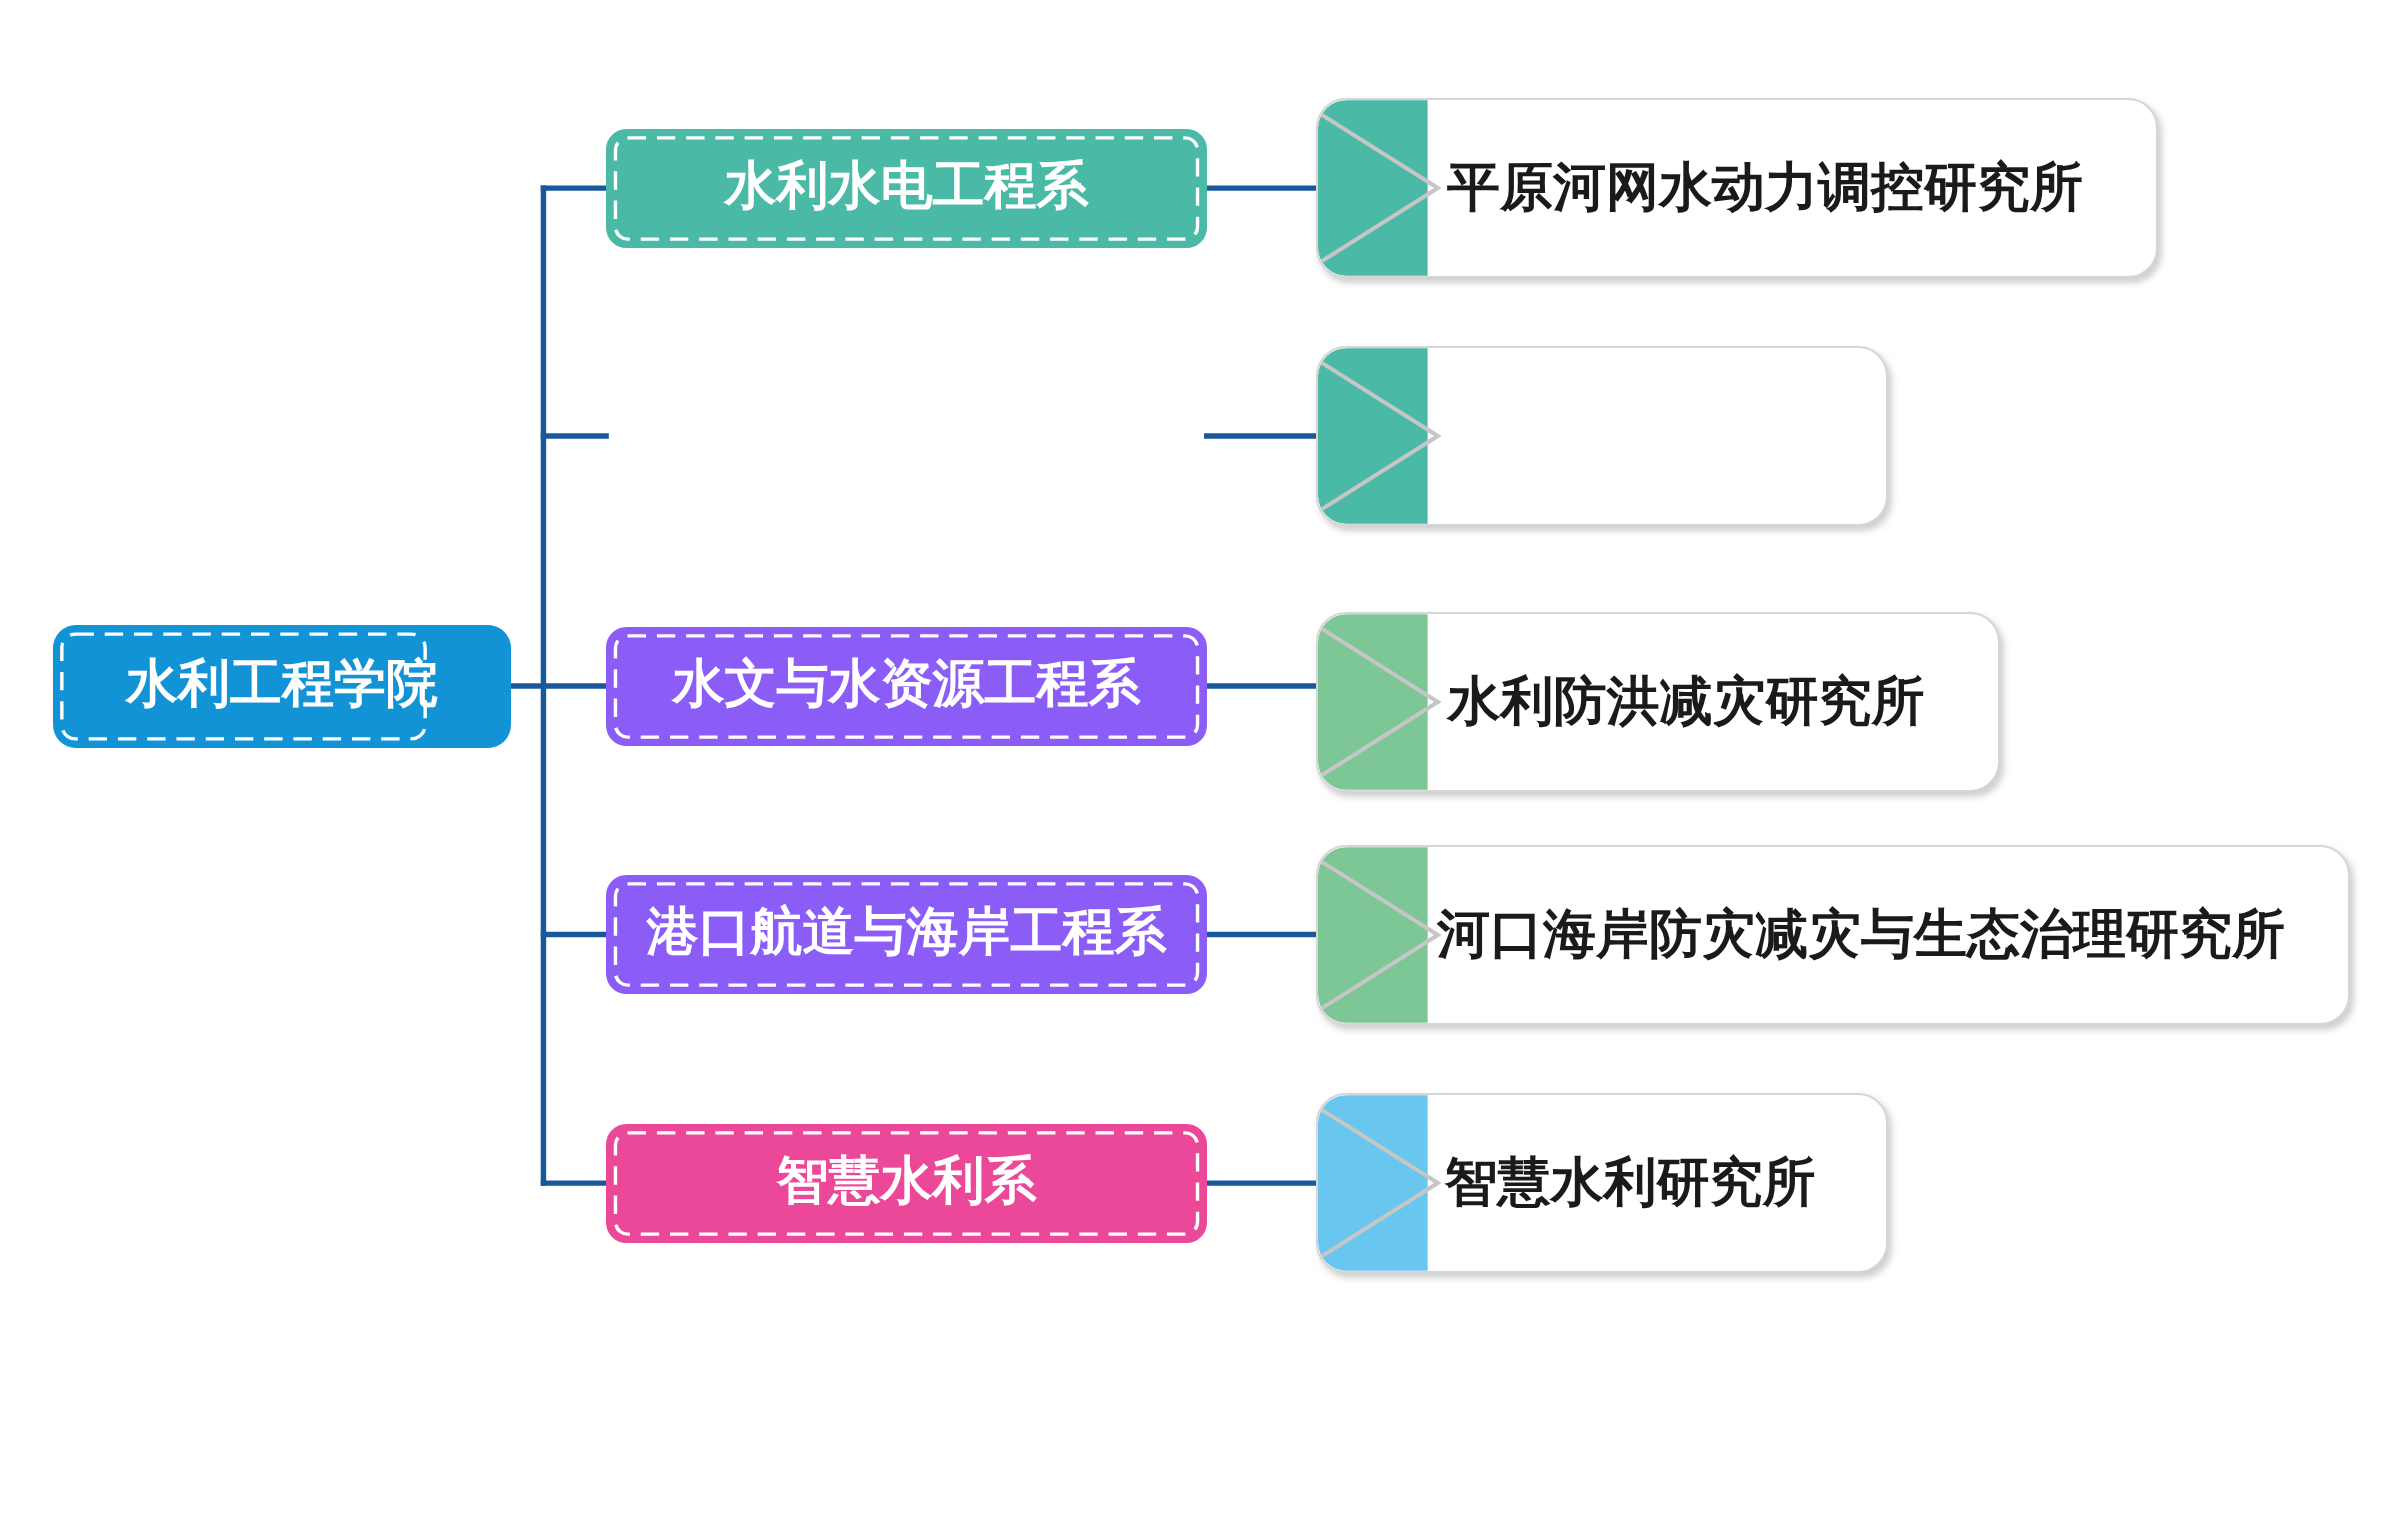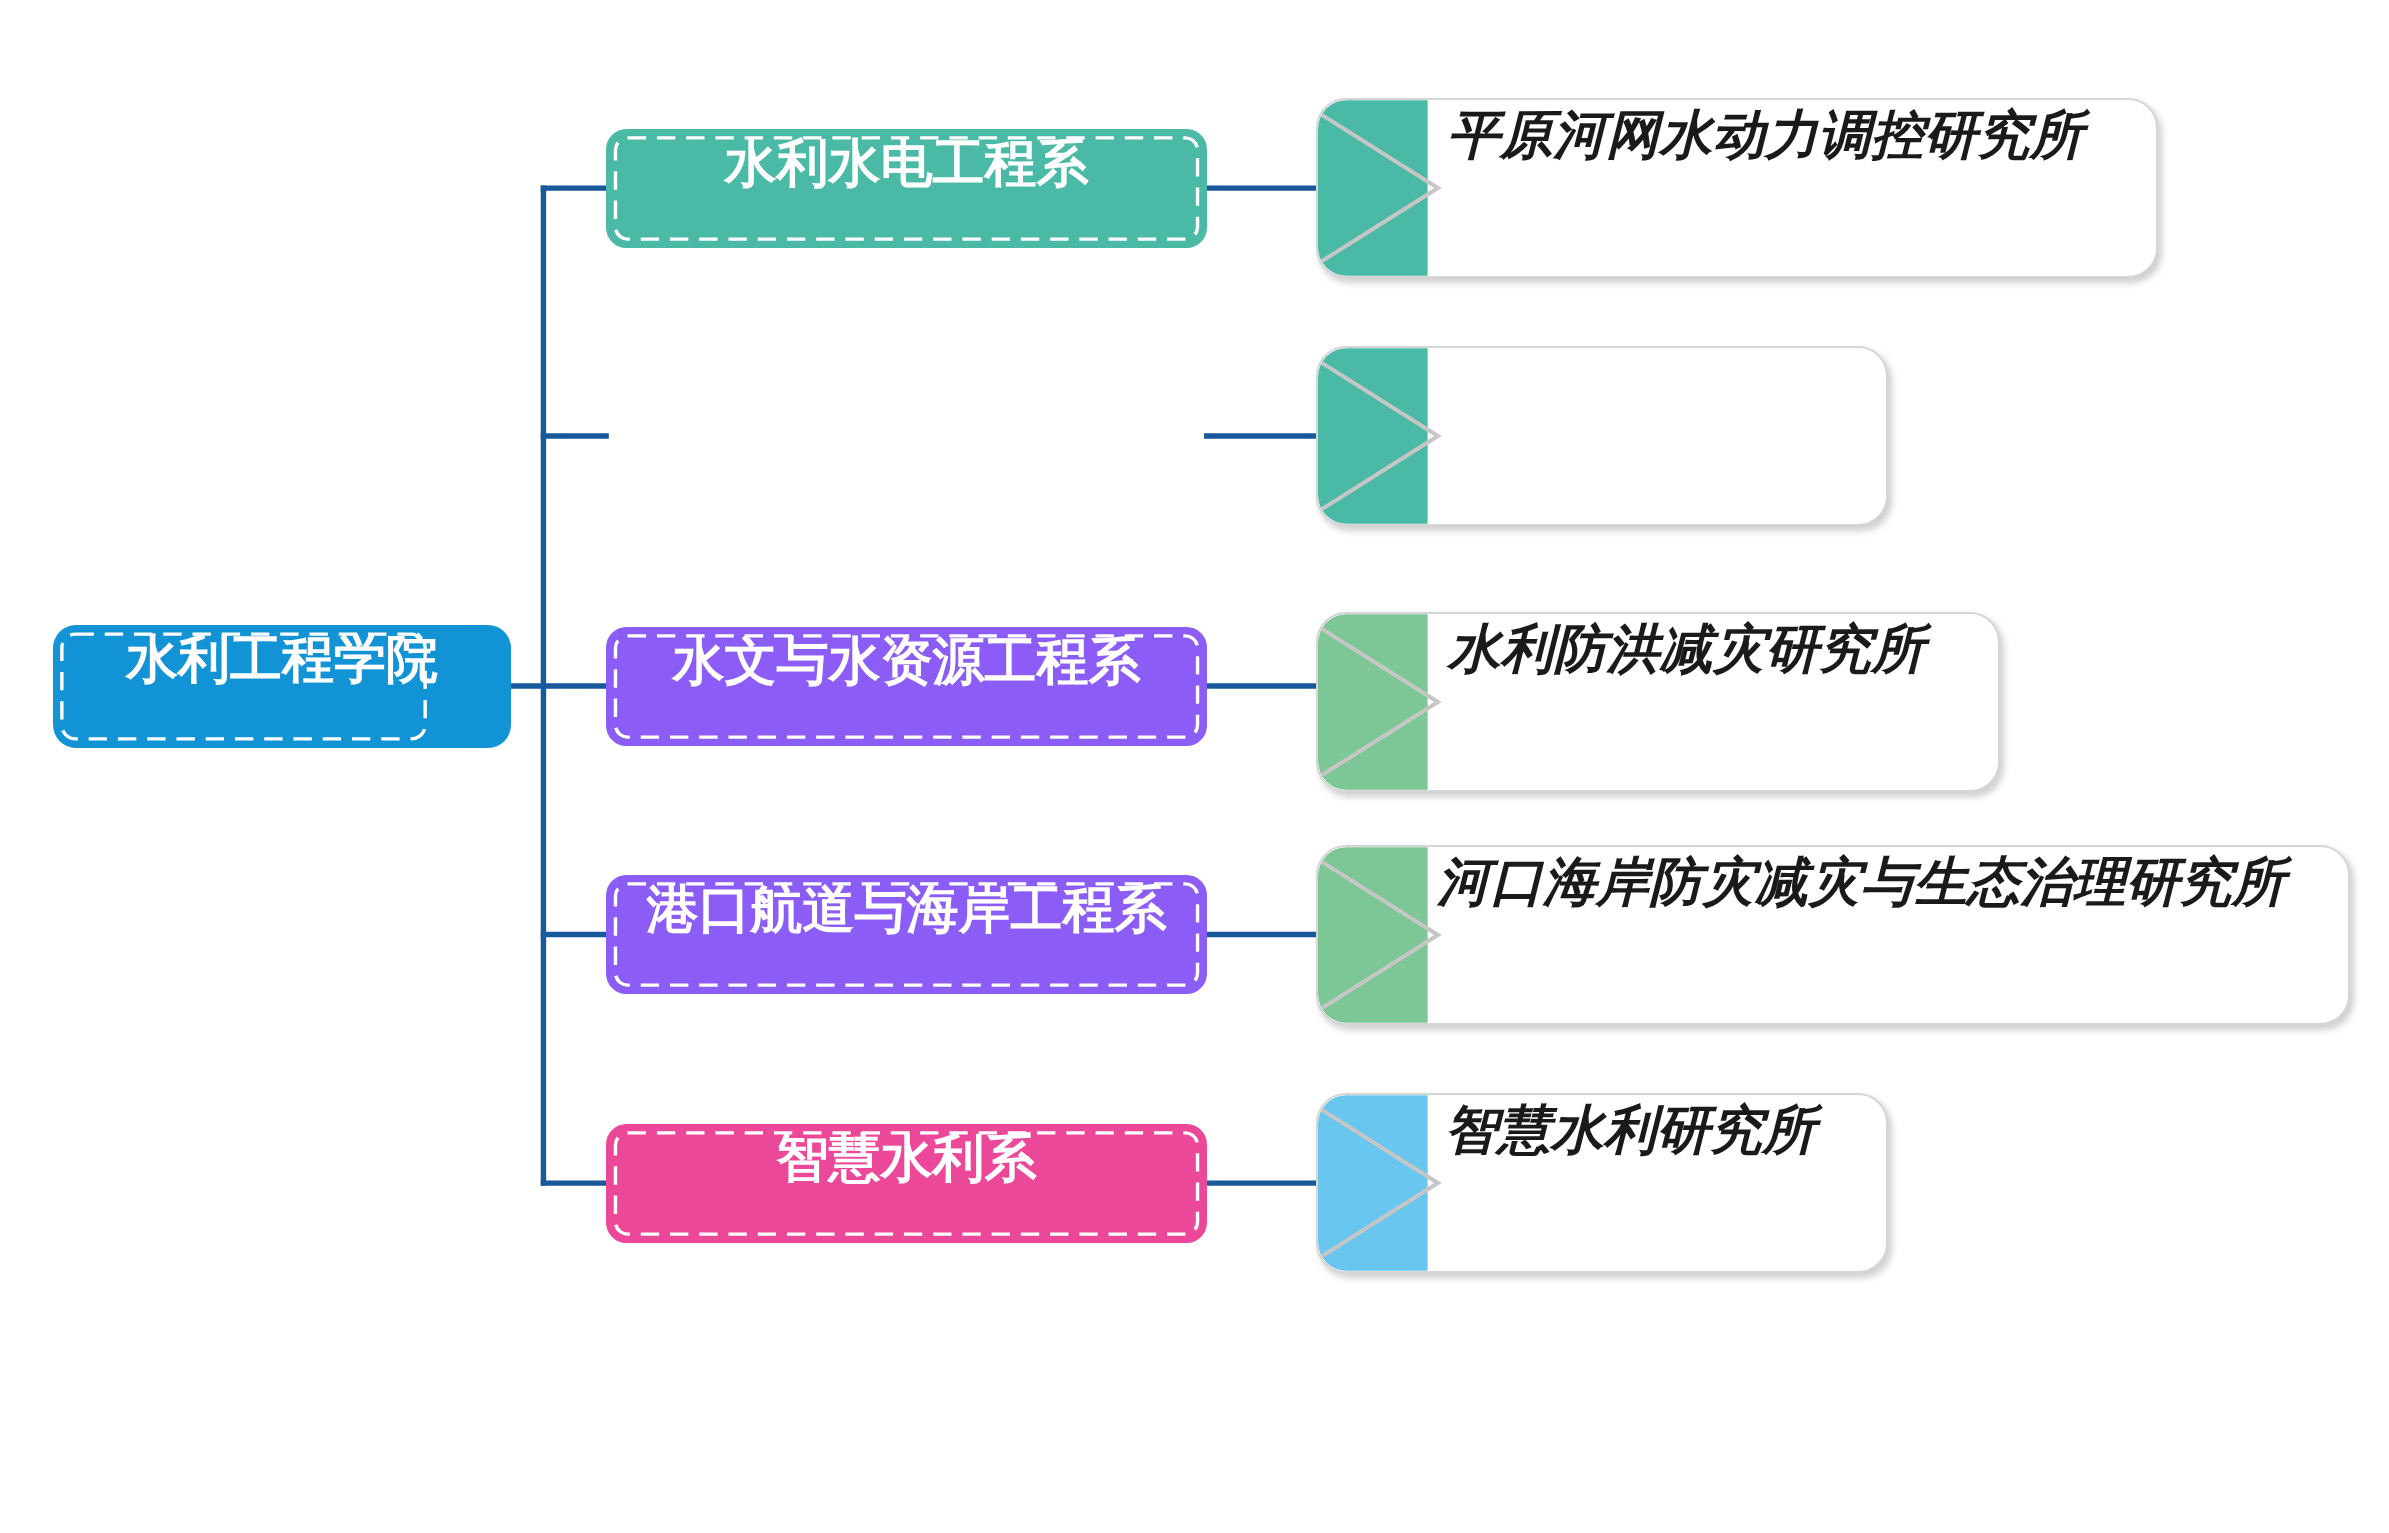--- a/index.html
+++ b/index.html
@@ -21,20 +21,21 @@
     position: absolute;
     left: 0; top: 0;
     width: 2389px; height: 1534px;
     z-index: 1;
   }
   .node {
     position: absolute;
     z-index: 2;
     box-sizing: border-box;
     display: flex;
+    align-items: center;
     justify-content: center;
   }
   
   .colored {
     border-radius: 20.4px;
     color: #ffffff;
     font-weight: bold;
   }
   .colored .dash-svg {
     position: absolute;
@@ -81,21 +82,20 @@
   .inst-label {
     position: relative;
     z-index: 3;
     flex: 1;
     margin-left: 56px;
     text-align: center;
     color: #1A1A1A;
     font-size: 53px;
     font-weight: 600;
     white-space: nowrap;
-    font-style: italic;
   }
 </style>
 </head>
 <body>
 
 <div id="canvas">
 
   <svg id="connectors" viewBox="0 0 3508 2252" xmlns="http://www.w3.org/2000/svg">
     <g stroke="#17599A" stroke-width="8" stroke-linecap="square" fill="none">
       <path d="M638 1007 H890"></path>

